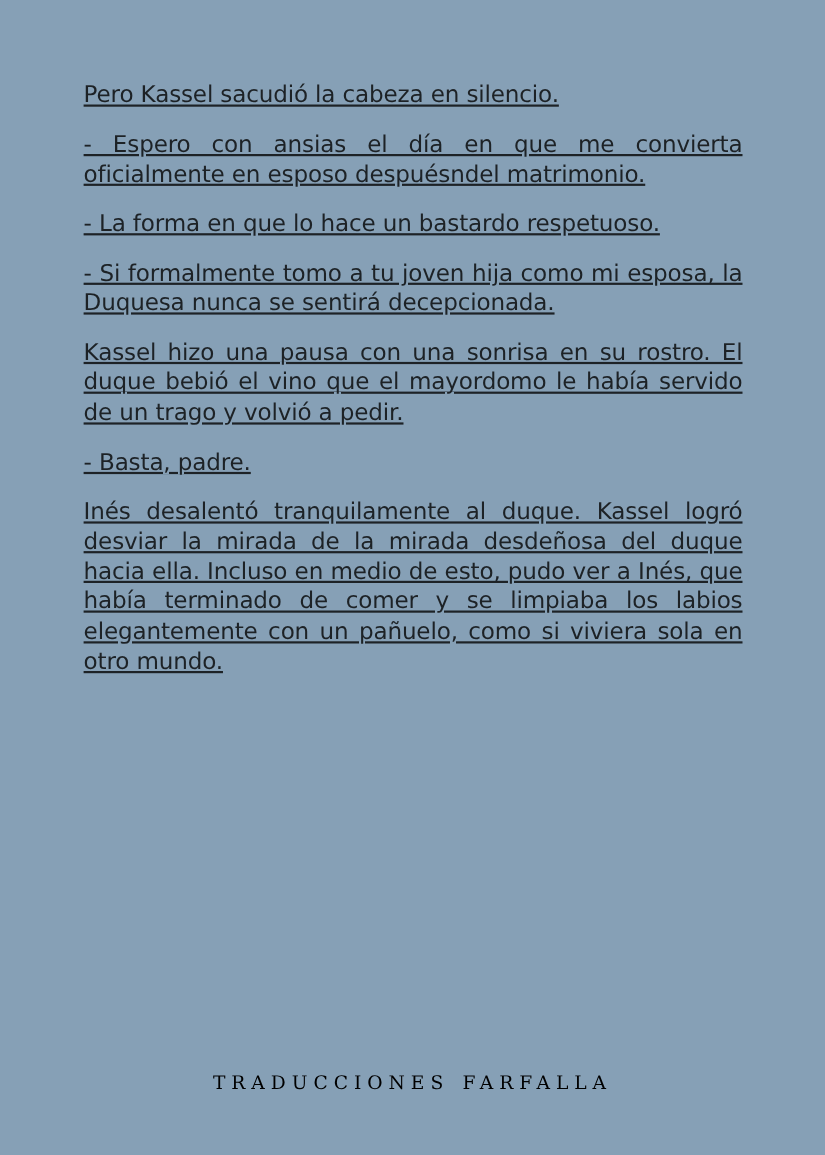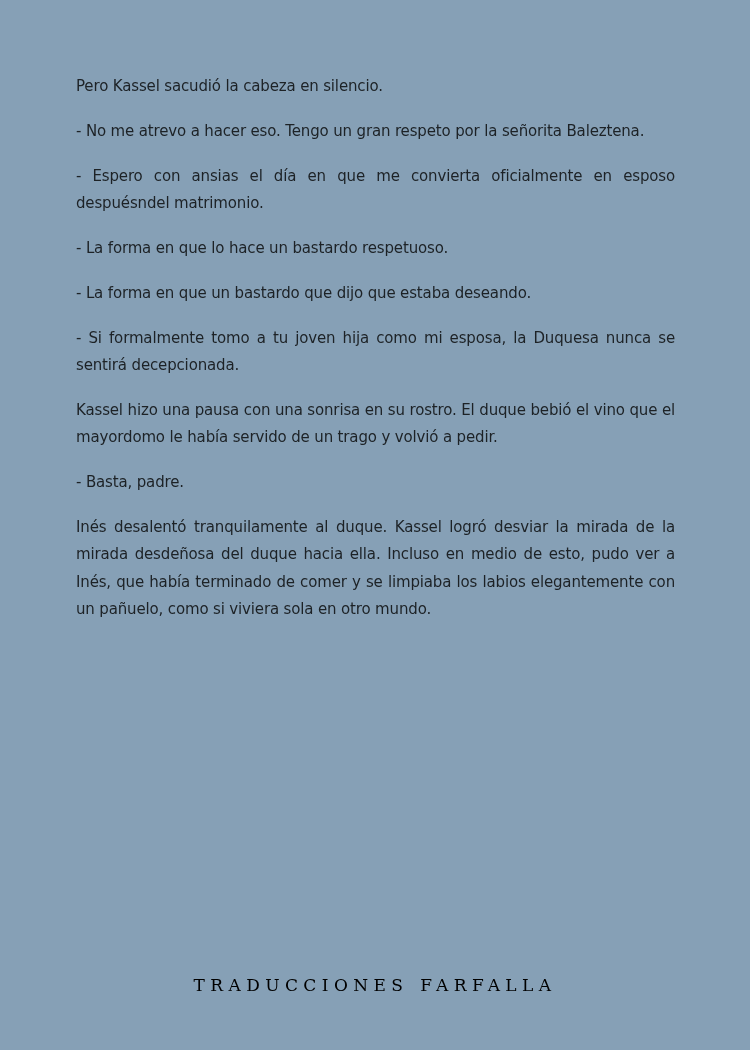--- a/index.html
+++ b/index.html
@@ -12,25 +12,26 @@
       background: #86a0b6;
       overflow: hidden;
       position: relative;
     }
     .page {
       position: absolute;
       left: 76px;
       top: 73px;
       width: 599px;
       font-family: "DejaVu Sans", sans-serif;
-      font-size: 15px;
+      font-size: 21px;
       line-height: 27.3px;
       color: #1d2226;
       letter-spacing: -0.15px;
       word-spacing: 0px;
+      text-decoration: underline;
     }
     .para {
       margin: 0 0 17.6px 0;
       text-align: justify;
       text-align-last: left;
     }
     .footer {
       position: absolute;
       left: 0;
       width: 750px;
@@ -44,24 +45,22 @@
     .footer .gap {
       display: inline-block;
       width: 12px;
     }
   </style>
 </head>
 <body>
 
 <div class="page">
   <p class="para">Pero Kassel sacudió la cabeza en silencio.</p>
-  <p class="para">- No me atrevo a hacer eso. Tengo un gran respeto por la señorita Baleztena.</p>
   <p class="para">- Espero con ansias el día en que me convierta oficialmente en esposo despuésndel matrimonio.</p>
   <p class="para">- La forma en que lo hace un bastardo respetuoso.</p>
-  <p class="para">- La forma en que un bastardo que dijo que estaba deseando.</p>
   <p class="para">- Si formalmente tomo a tu joven hija como mi esposa, la Duquesa nunca se sentirá decepcionada.</p>
   <p class="para">Kassel hizo una pausa con una sonrisa en su rostro. El duque bebió el vino que el mayordomo le había servido de un trago y volvió a pedir.</p>
   <p class="para">- Basta, padre.</p>
   <p class="para">Inés desalentó tranquilamente al duque. Kassel logró desviar la mirada de la mirada desdeñosa del duque hacia ella. Incluso en medio de esto, pudo ver a Inés, que había terminado de comer y se limpiaba los labios elegantemente con un pañuelo, como si viviera sola en otro mundo.</p>
 </div>
 
 <div class="footer">
   <span>TRADUCCIONES</span><span class="gap"></span><span>FARFALLA</span>
 </div>
 

